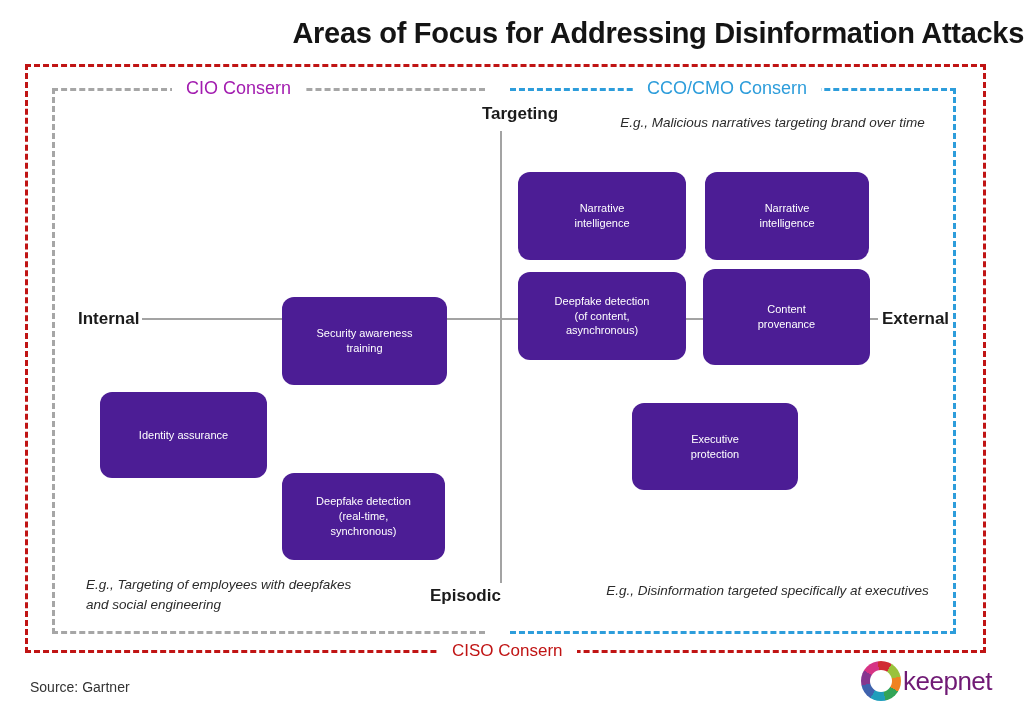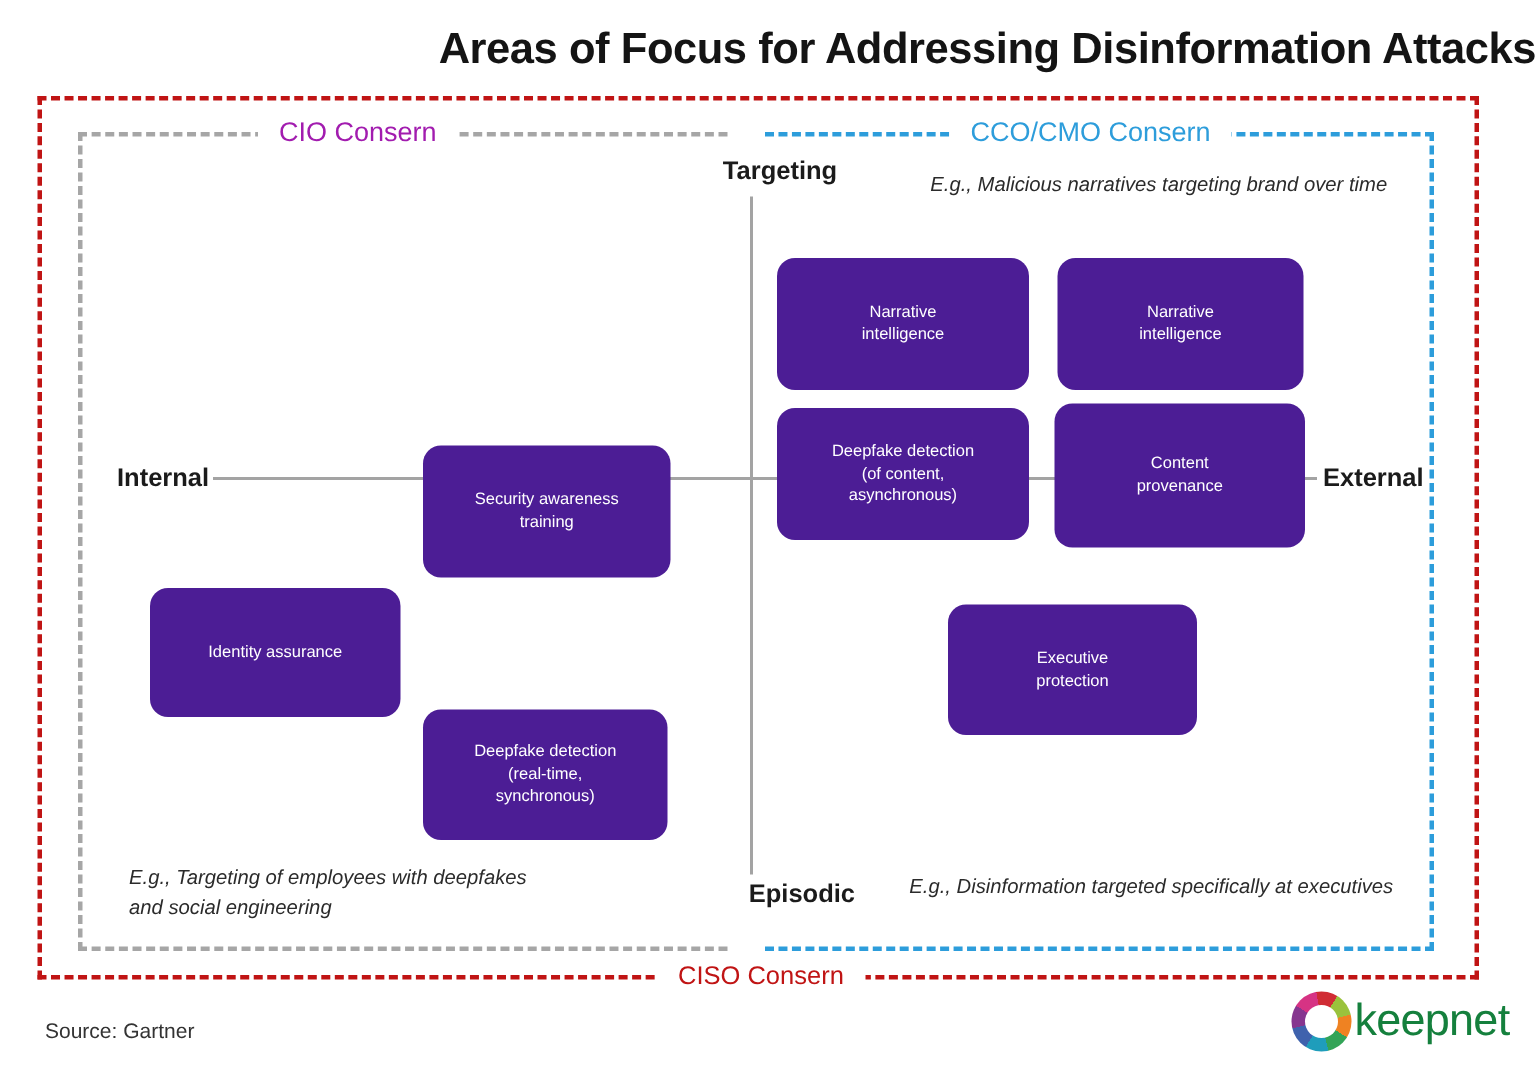--- a/index.html
+++ b/index.html
@@ -31,21 +31,21 @@
   .lbl-cio{left:172px;top:77px;color:#a21caf;}
   .lbl-cco{left:633px;top:77px;color:#2d9ddb;}
   .lbl-ciso{left:438px;top:640px;color:#c01414;font-size:17px;}
   
   .h-line{position:absolute;left:142px;top:318px;width:736px;height:2px;background:#a3a3a3;}
   .v-line{position:absolute;left:500px;top:131px;width:2px;height:452px;background:#a3a3a3;}
   .axis-label{
     position:absolute;font-weight:bold;font-size:17px;color:#1b1b1b;white-space:nowrap;
   }
   .ax-top{left:450px;top:104px;width:140px;text-align:center;}
-  .ax-bottom{left:430px;top:586px;width:140px;text-align:right;}
+  .ax-bottom{left:430px;top:586px;width:140px;text-align:left;}
   .ax-left{left:78px;top:309px;}
   .ax-right{left:882px;top:309px;}
   
   .ann{
     position:absolute;font-style:italic;font-size:13.5px;color:#2b2b2b;
     line-height:1.45;white-space:pre-line;z-index:2;
   }
   .ann-tl{left:86px;top:111px;}
   .ann-tr{left:600px;top:113px;width:345px;text-align:center;white-space:nowrap;}
   .ann-bl{left:86px;top:575px;}
@@ -74,21 +74,21 @@
     background:conic-gradient(from -10deg,
       #d02c34 0deg 42deg,#9ac23c 42deg 87deg,#ef8222 87deg 132deg,
       #33a457 132deg 177deg,#1f9dbb 177deg 222deg,#3f62ad 222deg 267deg,
       #86368f 267deg 312deg,#d63384 312deg 360deg);
   }
   .logo-icon::after{
     content:"";position:absolute;left:9px;top:9px;width:22px;height:22px;
     border-radius:50%;background:#ffffff;
   }
   .logo-text{
-    font-size:30px;color:#15803d;letter-spacing:-0.5px;font-weight:500;
+    font-size:26px;color:#701a75;letter-spacing:-0.5px;font-weight:500;
     margin-left:2px;line-height:40px;
   }
 </style>
 </head>
 <body>
 
 <div class="canvas">
 
   <div class="title">Areas of Focus for Addressing Disinformation Attacks</div>
 

